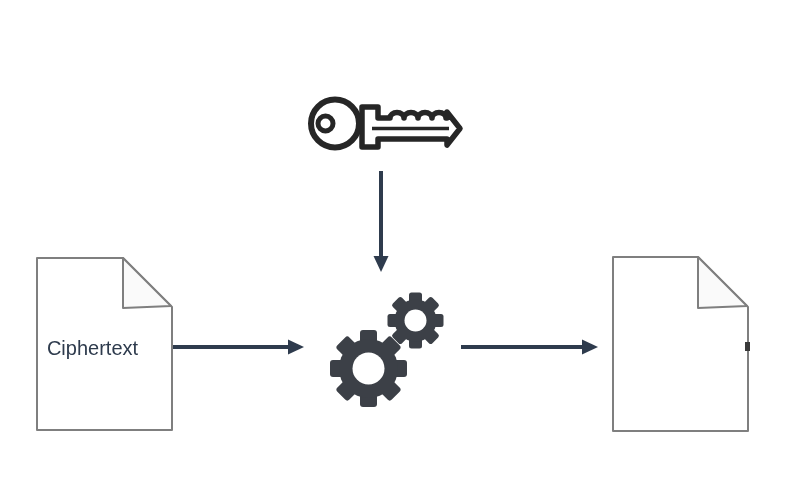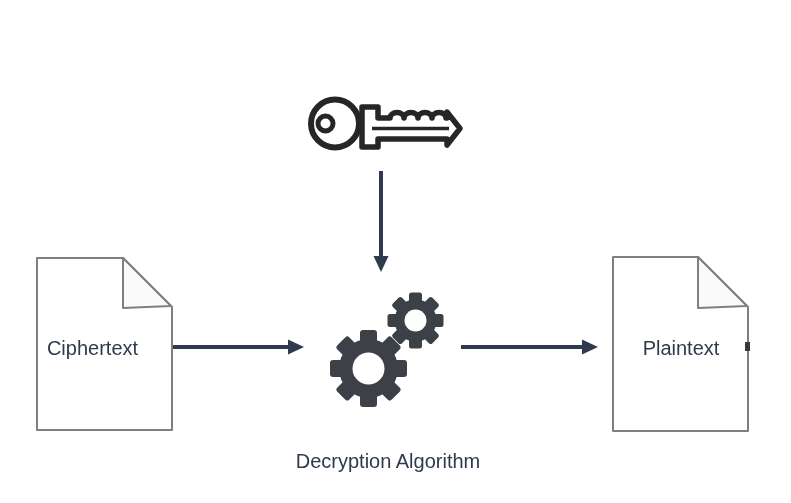--- a/index.html
+++ b/index.html
@@ -100,17 +100,15 @@
         <rect x="409" y="292.5" width="13" height="16" rx="2.5" transform="rotate(315 415.5 320.5)"></rect>
         <circle cx="415.5" cy="320.5" r="21"></circle>
         <circle cx="415.5" cy="320.5" r="11" fill="#FFFFFF"></circle>
       </g>
     </g>
   </svg>
 
 
   <div class="label label-ciphertext">Ciphertext</div>
 
-  <div class="label label-plaintext">Plaintext</div>
 
-  <div class="label label-decryption-algo">Decryption Algorithm</div>
 
 </div>
 
 </body></html>

